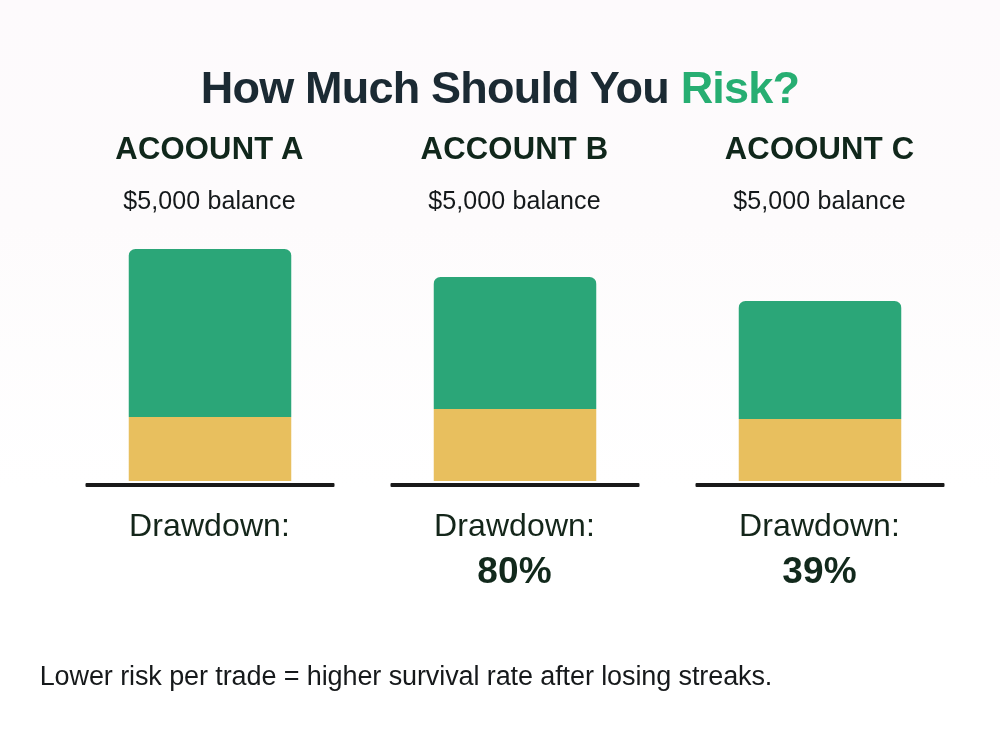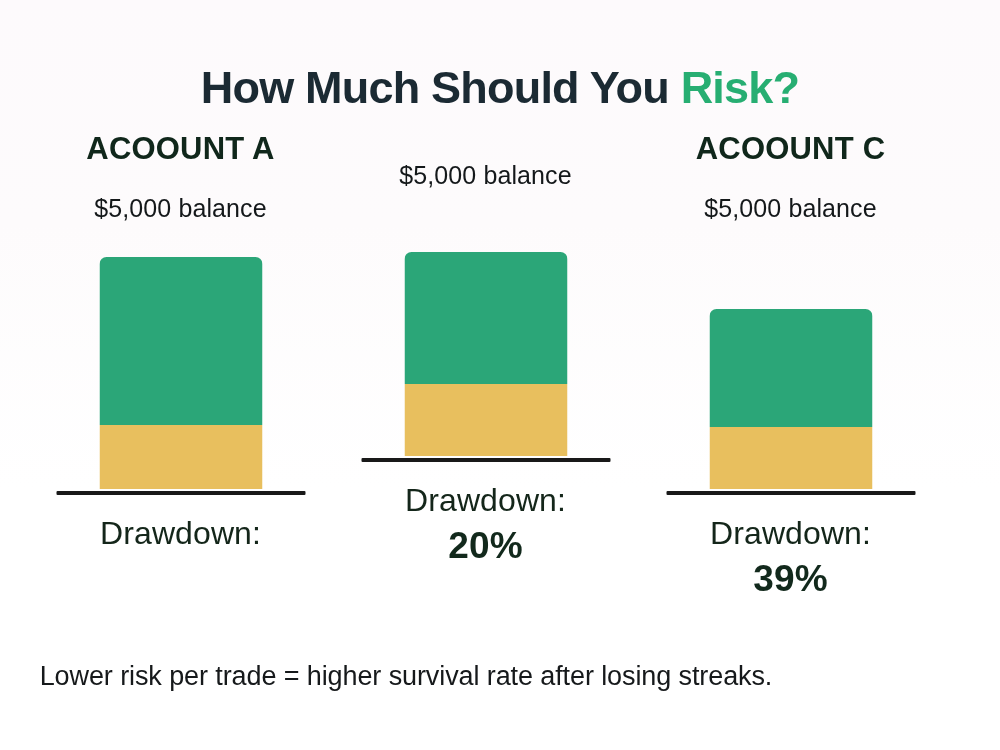--- a/index.html
+++ b/index.html
@@ -41,21 +41,21 @@
 
   
   .columns {
     position: absolute;
     top: 133px;
     left: 0;
     width: 1000px;
     height: 480px;
     display: flex;
     flex-direction: row;
-    justify-content: flex-start;
+    justify-content: flex-end;
     padding: 0 28px;
     box-sizing: border-box;
   }
   .column {
     width: 305px;
     display: flex;
     flex-direction: column;
     align-items: center;
     position: relative;
   }
@@ -63,21 +63,21 @@
   .acct-name {
     font-size: 31px;
     font-weight: 700;
     color: #10271b;
     letter-spacing: 0.2px;
     line-height: 1.05;
     white-space: nowrap;
     margin: 0;
   }
   .acct-balance {
-    margin-top: 28px;
+    margin-top: 20px;
     font-size: 25px;
     font-weight: 400;
     color: #14181a;
     letter-spacing: 0.1px;
     white-space: nowrap;
   }
 
   
   .bar-area {
     position: relative;
@@ -164,30 +164,31 @@
         <div class="bar" id="bar-a" style="height: 232px;">
           <div class="bar-safe" id="safe-a" style="height: 168px; background: rgb(43, 166, 120);"></div>
           <div class="bar-draw" id="draw-a" style="height: 64px; background: rgb(232, 191, 94);"></div>
         </div>
         <div class="baseline"></div>
       </div>
       <div class="dd-label">Drawdown:</div>
     </div>
 
     <div class="column">
+      <div class="acct-name">ACCOUNT B</div>
       <div class="acct-balance">$5,000 balance</div>
       <div class="bar-area">
         <div class="bar" id="bar-b" style="height: 204px;">
           <div class="bar-safe" id="safe-b" style="height: 132px; background: rgb(43, 166, 120);"></div>
           <div class="bar-draw" id="draw-b" style="height: 72px; background: rgb(232, 191, 94);"></div>
         </div>
         <div class="baseline"></div>
       </div>
       <div class="dd-label">Drawdown:</div>
-      <div class="dd-value">20%</div>
+      <div class="dd-value">80%</div>
     </div>
 
     <div class="column">
       <div class="acct-name">ACOOUNT C</div>
       <div class="acct-balance">$5,000 balance</div>
       <div class="bar-area">
         <div class="bar" id="bar-c" style="height: 180px;">
           <div class="bar-safe" id="safe-c" style="height: 118px; background: rgb(43, 166, 120);"></div>
           <div class="bar-draw" id="draw-c" style="height: 62px; background: rgb(232, 191, 94);"></div>
         </div>

